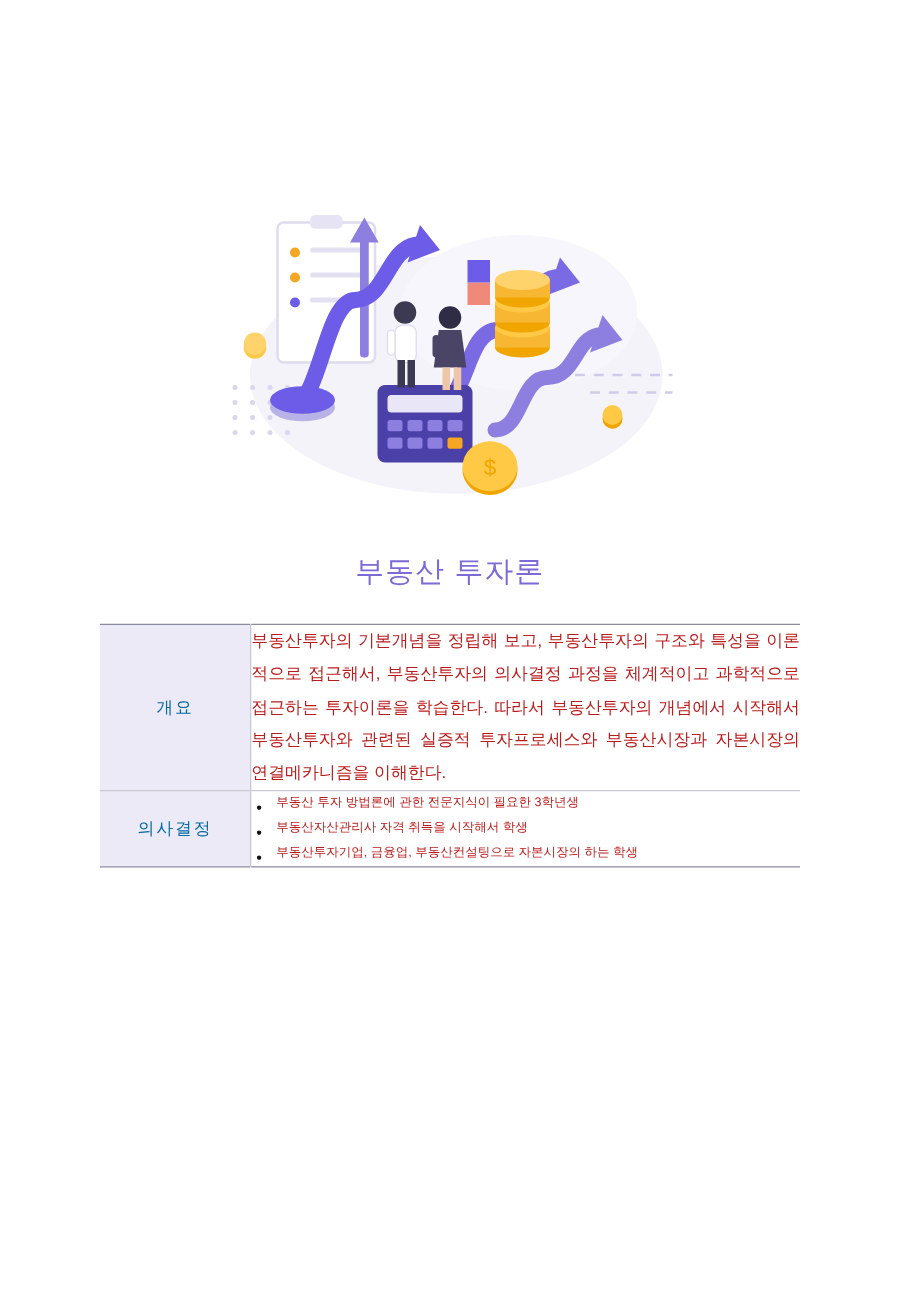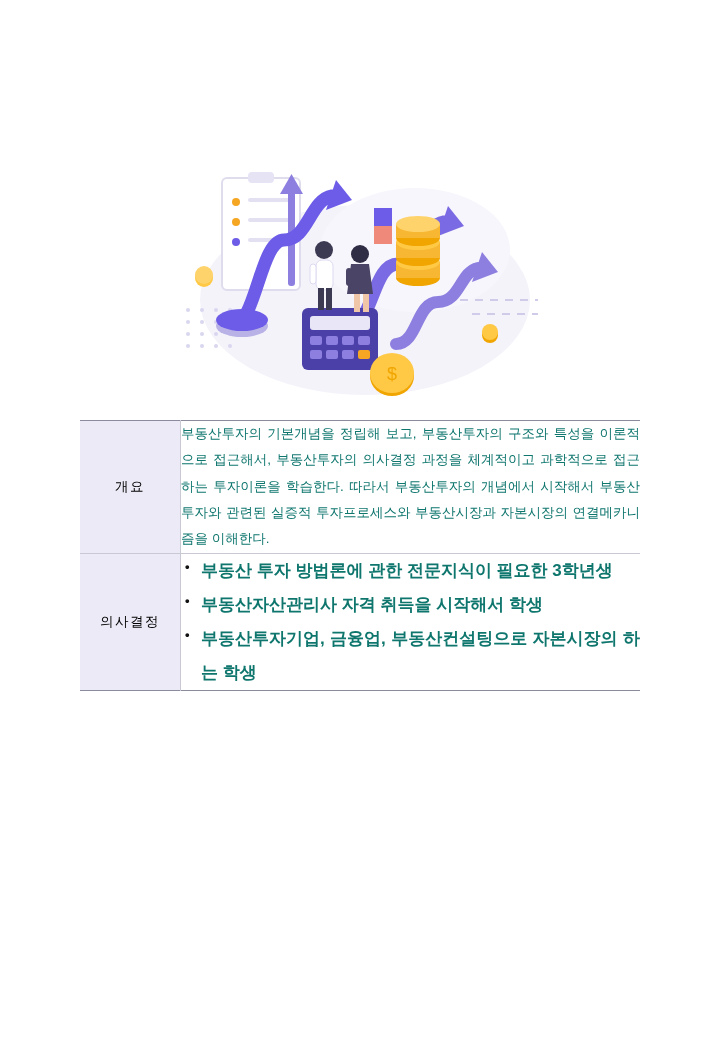--- a/index.html
+++ b/index.html
@@ -58,49 +58,48 @@
     border-bottom: 1.5px solid #8b8b9e;
   }
   .course-table td {
     vertical-align: middle;
     padding: 0;
   }
   .row-sep td {
     border-top: 1px solid #c9c9d4;
   }
   .label-cell {
-    width: 100px;
+    width: 120px;
     background: #eceaf6;
-    color: #000000;
+    color: #0369a1;
     text-align: center;
     font-size: 13.5px;
     letter-spacing: 1.5px;
     border-right: 1px solid #c9c9d4;
   }
   .content-cell {
     padding: 14px 14px 14px 16px;
     font-size: 13.5px;
     line-height: 1.95;
-    color: #0f766e;
+    color: #b91c1c;
     text-align: justify;
   }
   .content-cell p {
     margin: 0;
   }
   .bullet-list {
     margin: 0;
     padding: 0;
     list-style: none;
   }
   .bullet-list li {
     position: relative;
     padding-left: 20px;
     line-height: 2.0;
-    font-size: 17px;
-    font-weight: bold;
+    font-size: 10px;
   }
   .bullet-list li::before {
     content: "\2022";
     position: absolute;
     left: 4px;
     top: 0;
     font-size: 13px;
     color: #111;
   }
 </style>
@@ -223,20 +222,21 @@
       <g>
         <circle cx="200" cy="124" r="9" fill="#2f2c45"></circle>
         <path d="M191 134 h18 l4 30 h-26 z" fill="#4a4466"></path>
         <rect x="194" y="164" width="6" height="18" fill="#f0c6a8"></rect>
         <rect x="203" y="164" width="6" height="18" fill="#f0c6a8"></rect>
         <rect x="186" y="138" width="6" height="18" rx="3" fill="#4a4466"></rect>
       </g>
     </svg>
   </div>
 
+  <h1 class="title">부동산 투자론</h1>
 
   <table class="course-table">
     <tbody>
       <tr>
         <td class="label-cell">개요</td>
         <td class="content-cell">
           <p>부동산투자의 기본개념을 정립해 보고, 부동산투자의 구조와 특성을 이론적으로 접근해서, 부동산투자의 의사결정 과정을 체계적이고 과학적으로 접근하는 투자이론을 학습한다. 따라서 부동산투자의 개념에서 시작해서 부동산투자와 관련된 실증적 투자프로세스와 부동산시장과 자본시장의 연결메카니즘을 이해한다.</p>
         </td>
       </tr>
       <tr class="row-sep">

